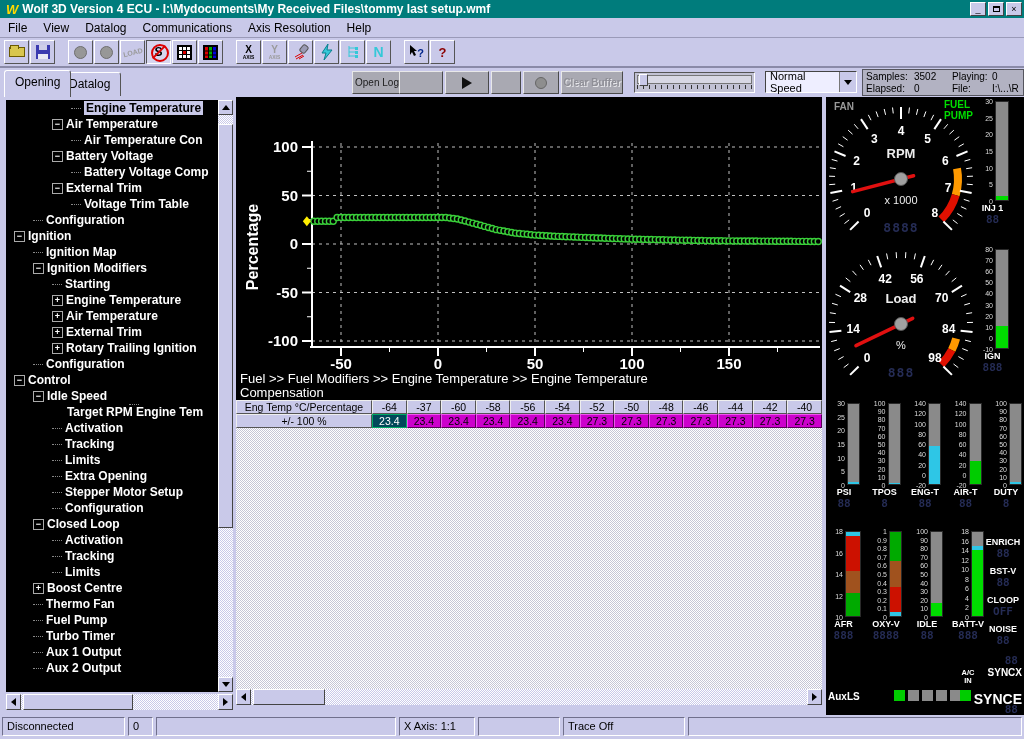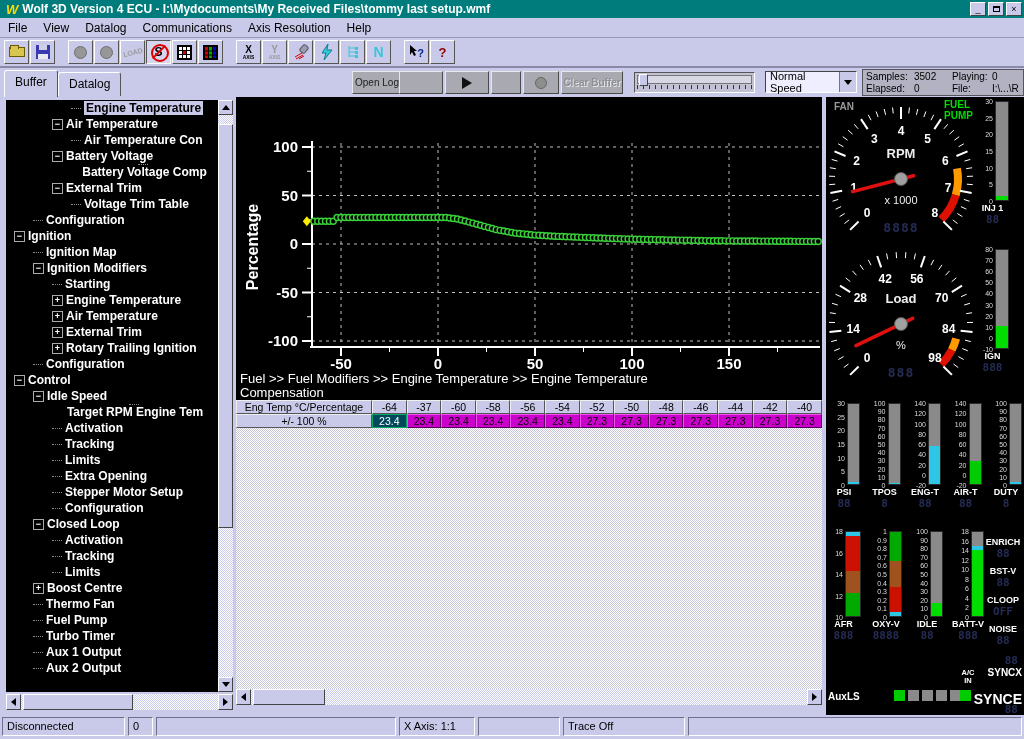--- a/index.html
+++ b/index.html
@@ -273,21 +273,21 @@
               <polygon points="1,0 1,10 3,7 5,11 7,10 5,6 8,6" fill="#000"></polygon>
             </svg><span class="q">?</span></span>
       </div>
       <div class="tb-btn">
           <span class="q-red">?</span>
         </div>
     </div>
   </div>
 
   <div class="tabrow">
-    <div class="tab active" style="left:4px">Buffer</div>
+    <div class="tab active" style="left:4px">Opening</div>
     <div class="tab" style="left:58px">Datalog</div>
     <div class="pb-btn" style="left:352px;width:50px">Open Log</div>
     <div class="pb-btn" style="left:399px;width:44px"></div>
     <div class="pb-btn" style="left:445px;width:44px">
         <span class="play-tri"></span>
       </div>
     <div class="pb-btn" style="left:491px;width:30px"></div>
     <div class="pb-btn" style="left:523px;width:36px">
         <span class="rec-circle"></span>
       </div>
@@ -332,21 +332,21 @@
         <span class="tree-label">Air Temperature</span>
       </div>
       <div class="tree-row" style="padding-left: 65px;">
         <span class="tree-dots"></span>
         <span class="tree-label">Air Temperature Con</span>
       </div>
       <div class="tree-row" style="padding-left: 46px;">
         <span class="tree-glyph">−</span>
         <span class="tree-label">Battery Voltage</span>
       </div>
-      <div class="tree-row" style="padding-left: 65px; flex-direction: column;">
+      <div class="tree-row" style="padding-left: 65px;">
         <span class="tree-dots"></span>
         <span class="tree-label">Battery Voltage Comp</span>
       </div>
       <div class="tree-row" style="padding-left: 46px;">
         <span class="tree-glyph">−</span>
         <span class="tree-label">External Trim</span>
       </div>
       <div class="tree-row" style="padding-left: 65px;">
         <span class="tree-dots"></span>
         <span class="tree-label">Voltage Trim Table</span>

